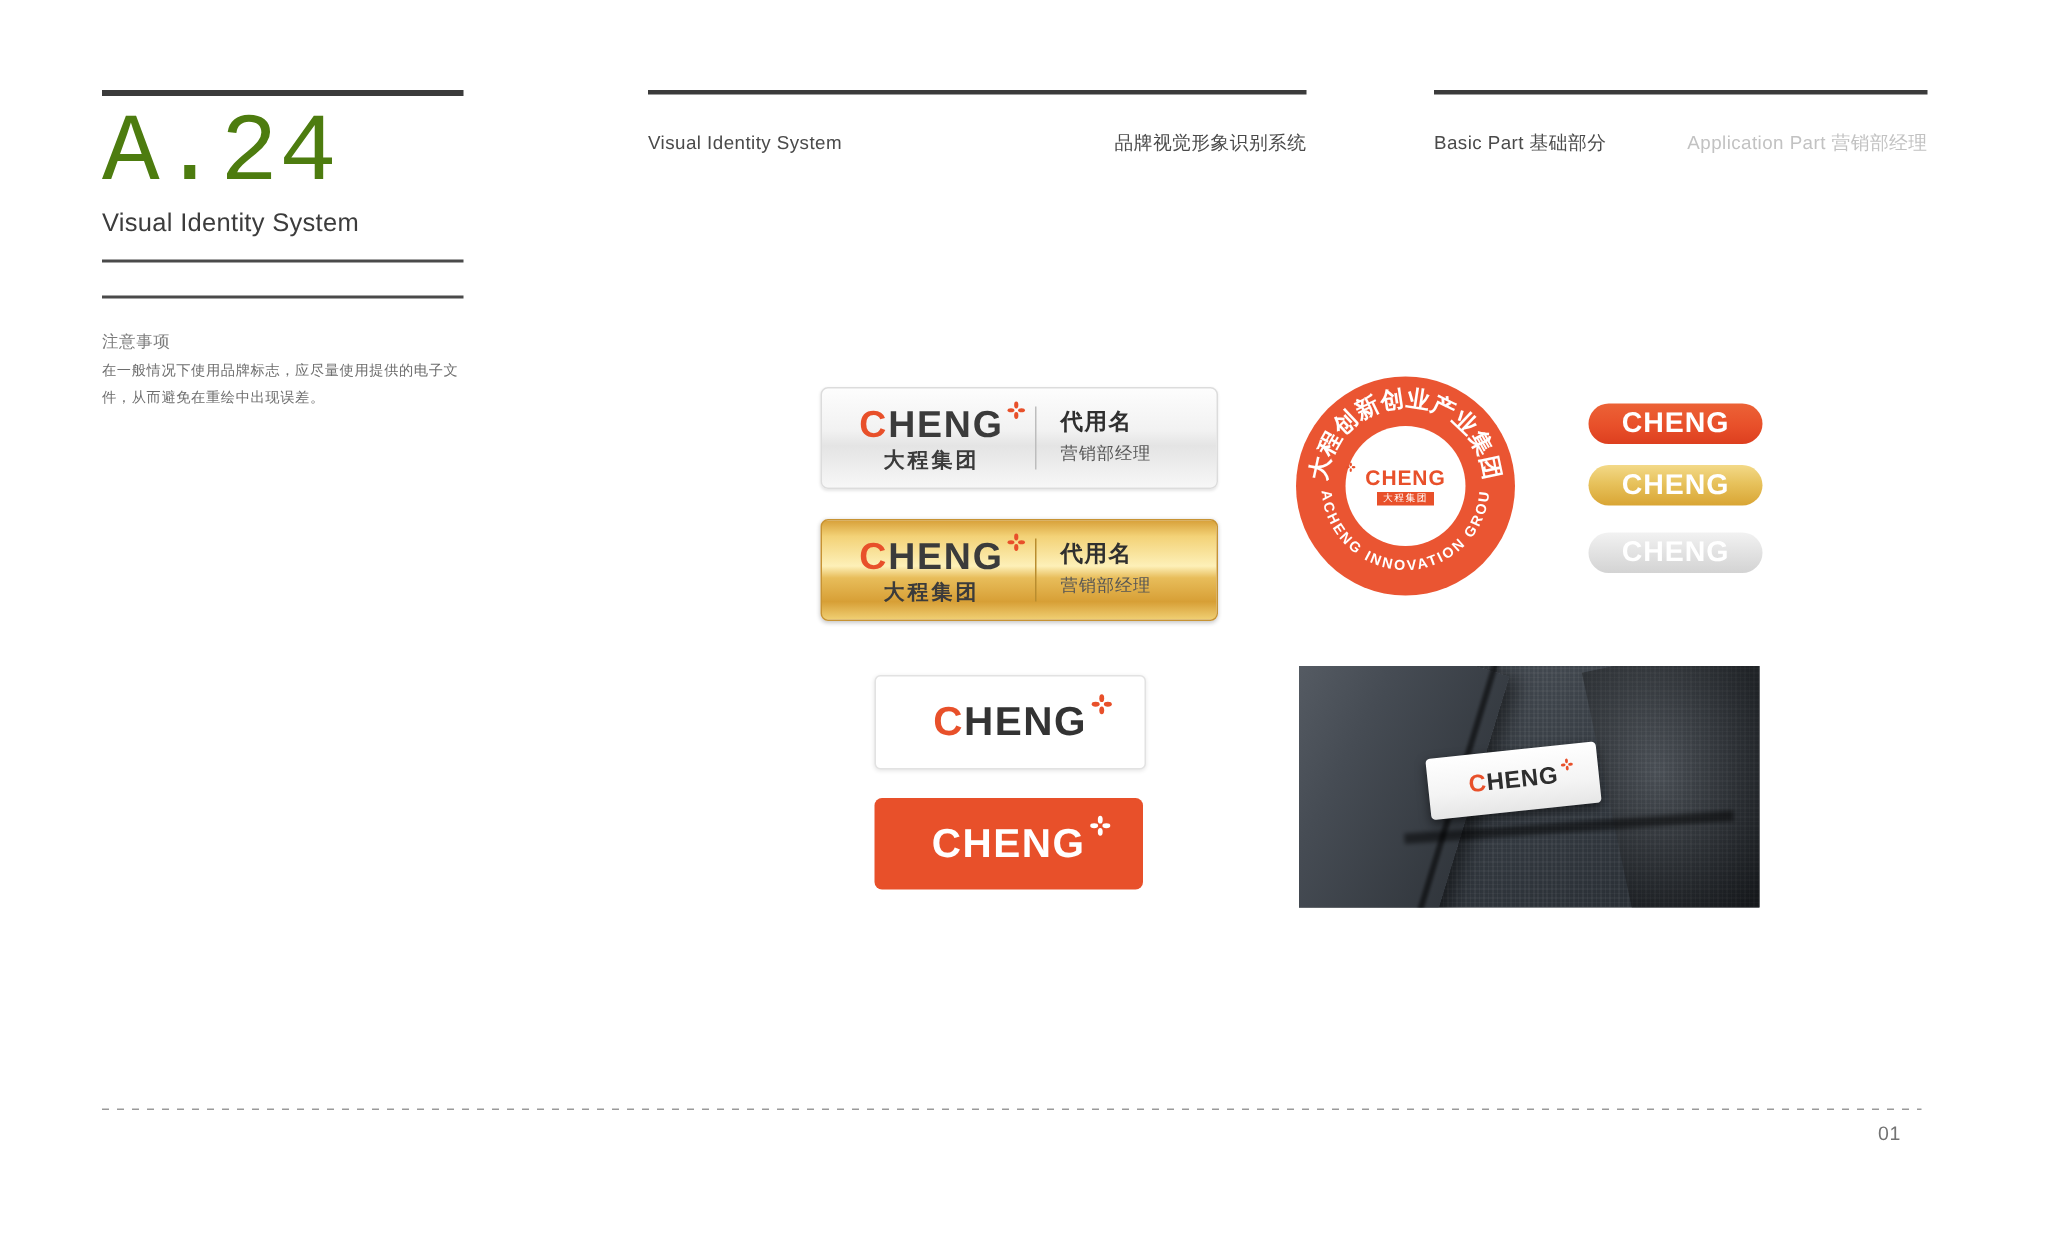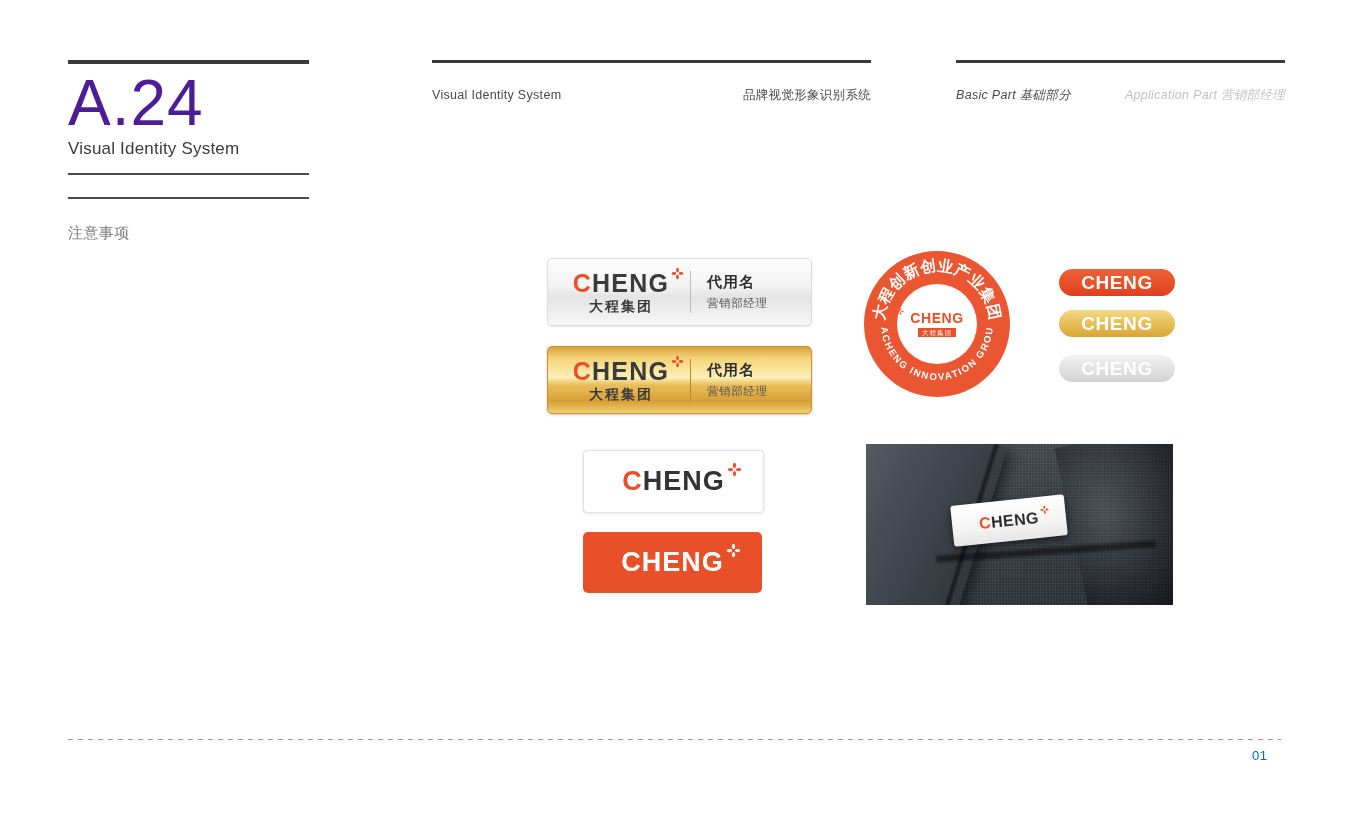--- a/index.html
+++ b/index.html
@@ -24,25 +24,25 @@
     width: 241px;
   }
   .rule-thick {
     height: 4px;
     background: #3b3b3b;
     width: 100%;
   }
   .big-code {
     font-size: 64px;
     line-height: 1.05;
-    color: #4c1d95;
+    color: #4d7c0f;
     font-weight: 400;
     letter-spacing: 1px;
     margin-top: 6px;
-    font-family: Liberation Sans, sans-serif;
+    font-family: Liberation Mono, monospace;
   }
   .sidebar-sub {
     font-size: 17px;
     color: #3c3c3c;
     margin-top: 2px;
     margin-bottom: 14px;
     letter-spacing: 0.2px;
   }
   .rule-thin {
     height: 2px;
@@ -73,21 +73,21 @@
     text-align: justify;
   }
   .rule-thin-2 {
     margin-top: 22px;
     height: 2px;
     background: #4a4a4a;
     width: 100%;
   }
   .note-title {
     margin-top: 20px;
-    font-size: 15px;
+    font-size: 11px;
     color: #7b7b7b;
     letter-spacing: 0.4px;
     line-height: 1.8;
   }
   .note-body {
     font-size: 9.5px;
     color: #6d6d6d;
     line-height: 1.9;
     letter-spacing: 0.4px;
   }
@@ -103,21 +103,21 @@
   }
   .hdr-row {
     display: flex;
     justify-content: space-between;
     align-items: baseline;
     margin-top: 24px;
     font-size: 12.5px;
     letter-spacing: 0.3px;
   }
   .hdr-center { left: 432px; width: 439px; }
-  .hdr-right  { left: 956px; width: 329px; font-style: italic; }
+  .hdr-right  { left: 956px; width: 329px; }
   .hdr-label-dark { color: #4a4a4a; }
   .hdr-label-dim  { color: #c2c2c2; }
 
   
   .name-badge {
     position: absolute;
     width: 265px;
     height: 68px;
     border-radius: 5px;
     display: flex;
@@ -385,34 +385,35 @@
     top: 739px;
     width: 1213px;
     height: 1px;
     background-image: repeating-linear-gradient(90deg,#9a9a9a 0 5px, rgba(0,0,0,0) 5px 10px);
   }
   .page-num {
     position: absolute;
     left: 1252px;
     top: 748px;
     font-size: 13px;
-    color: #0369a1;
+    color: #737373;
     letter-spacing: 0.5px;
   }
 </style>
 </head>
 <body>
 
 <div class="sidebar">
   <div class="rule-thick"></div>
   <div class="big-code">A.24</div>
   <div class="sidebar-sub">Visual Identity System</div>
   <div class="rule-thin"></div>
   <div class="rule-thin-2"></div>
   <div class="note-title">注意事项</div>
+  <div class="note-body">在一般情况下使用品牌标志，应尽量使用提供的电子文件，从而避免在重绘中出现误差。</div>
 </div>
 
 <div class="hdr hdr-center">
   <div class="rule"></div>
   <div class="hdr-row">
     <div class="hdr-label-dark">Visual Identity System</div>
     <div class="hdr-label-dark">品牌视觉形象识别系统</div>
   </div>
 </div>
 

